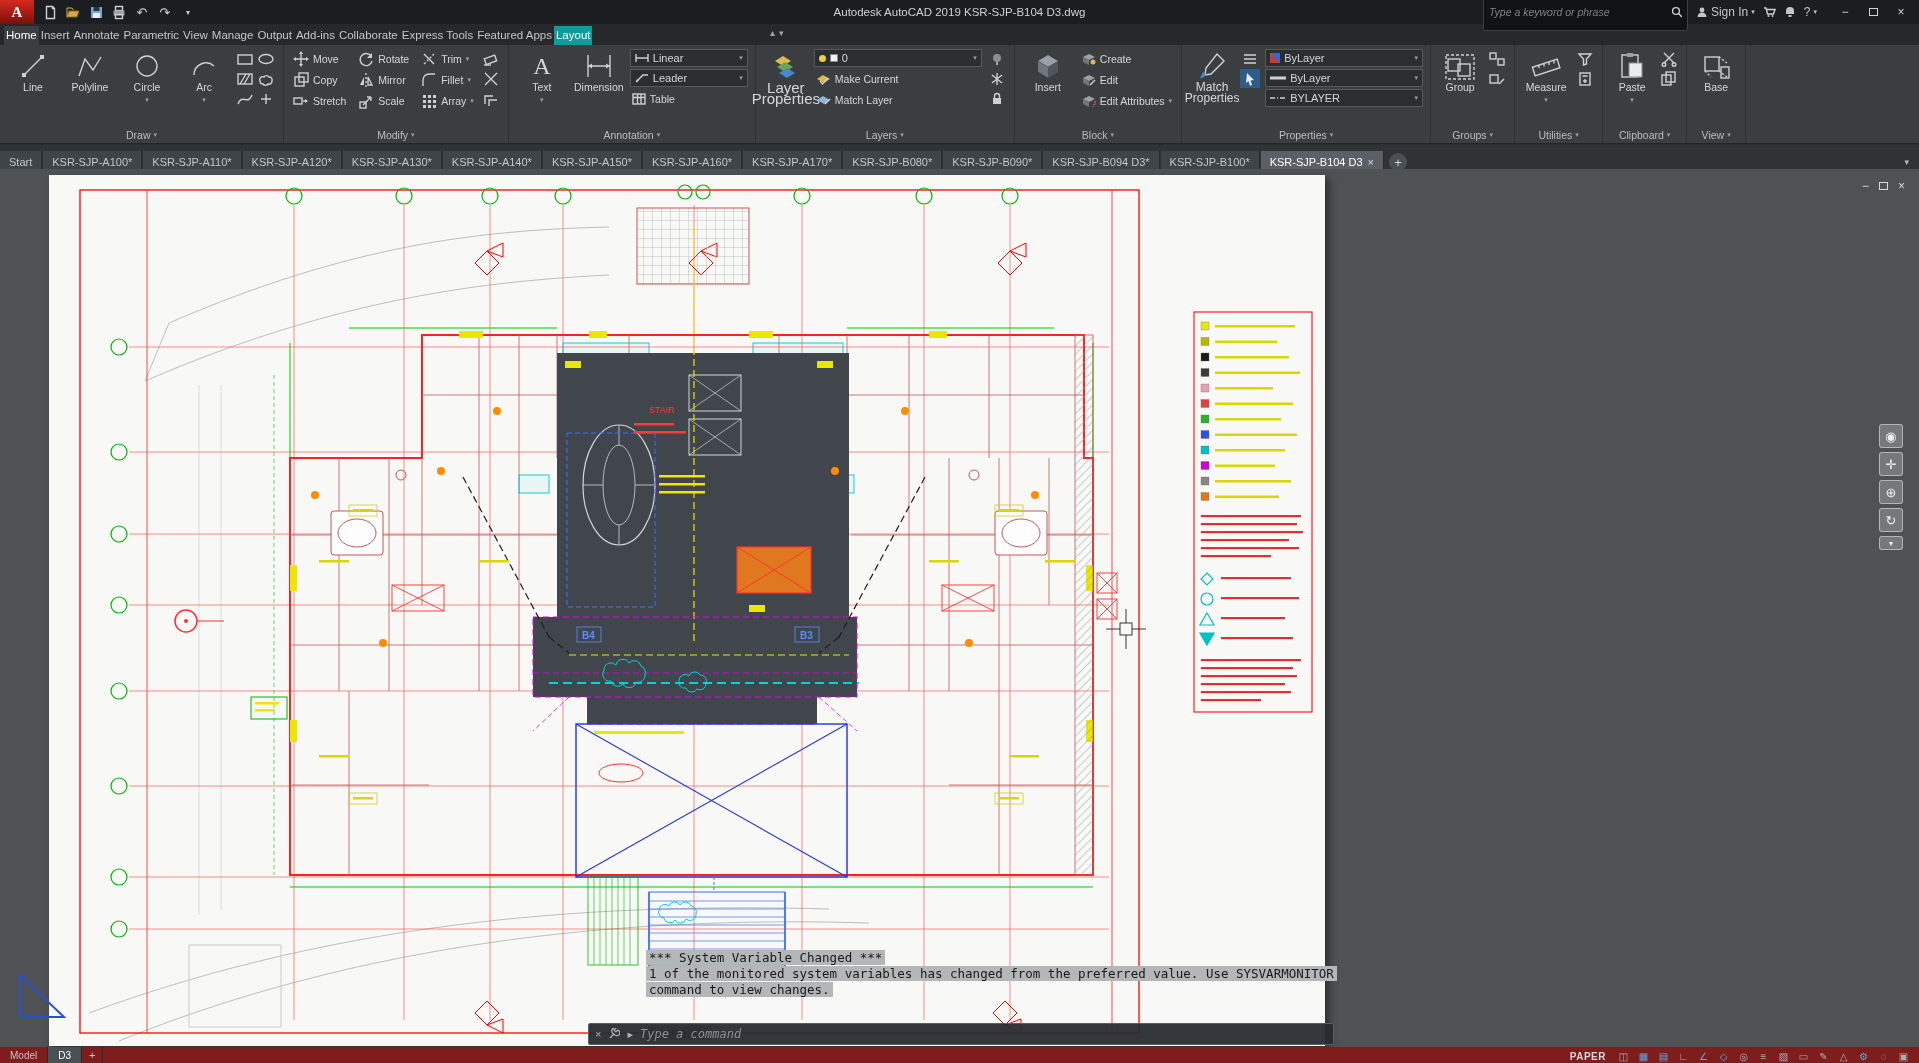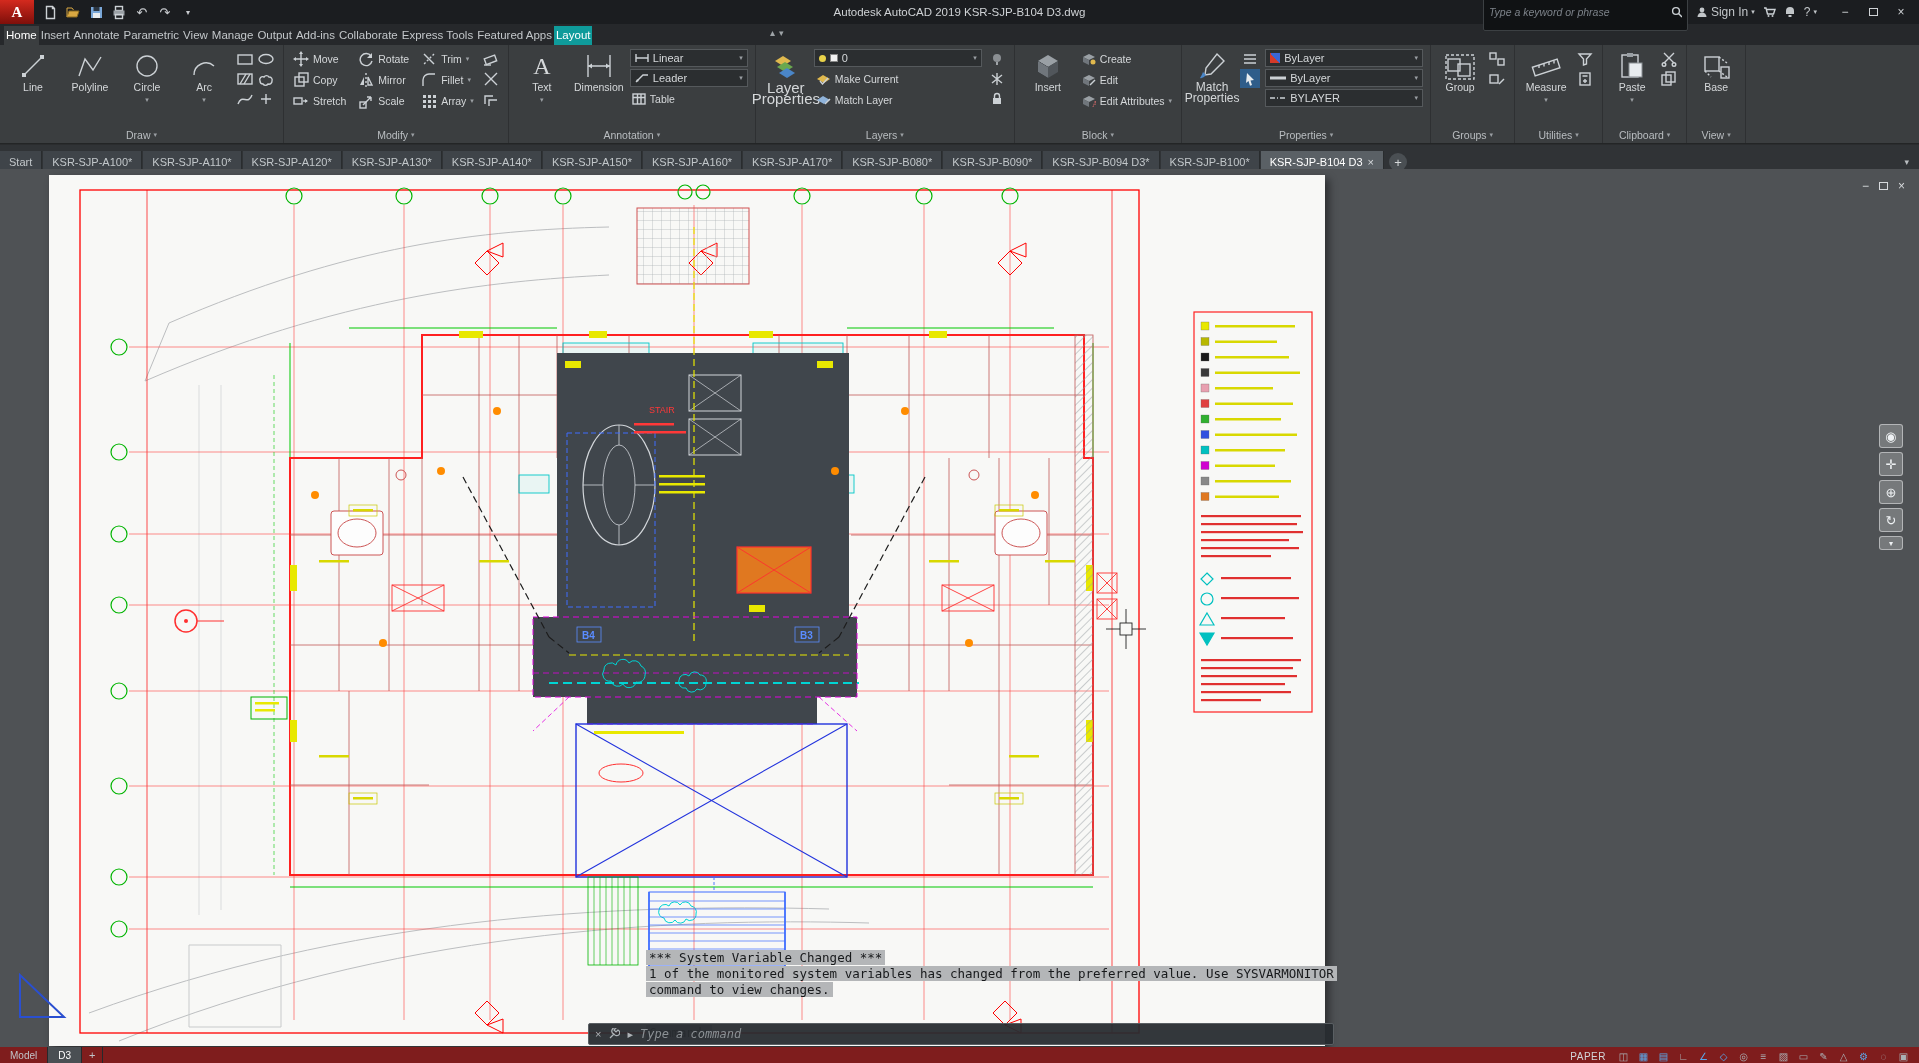--- a/index.html
+++ b/index.html
@@ -82,21 +82,21 @@
     font-family:"DejaVu Sans Mono",monospace;font-size:12px;font-style:italic}
   .cmdbar input::placeholder{color:#8b9094;font-style:italic}
 
   
   .statusbar{position:absolute;left:0;right:0;bottom:0;height:16px;background:#7f1d1d;display:flex;align-items:flex-end;font-size:10px;color:#c0c4c8}
   .ltabs{display:flex;align-items:center;height:100%}
   .ltab{padding:0 10px;height:100%;display:flex;align-items:center;cursor:pointer;border-right:1px solid #26292b}
   .ltab.active{background:#4a4f53;color:#fff}
   .ltab.plus{padding:0 7px;font-size:11px}
   .sright{margin-left:auto;display:flex;align-items:center;gap:1px;padding-right:6px}
-  .paperbtn{padding:0 7px;font-weight:normal;letter-spacing:.5px;cursor:pointer;color:#d3d6d9}
+  .paperbtn{padding:0 7px;font-weight:bold;letter-spacing:.5px;cursor:pointer;color:#d3d6d9}
   .sicon{width:19px;height:14px;display:flex;align-items:center;justify-content:center;font-size:10px;cursor:pointer;color:#aab0b4}
   .sicon.on{color:#5aa7e8}
 </style>
 </head>
 <body>
 
 <div class="app">
 
   <div class="titlebar">
     <div class="applogo">A</div>

